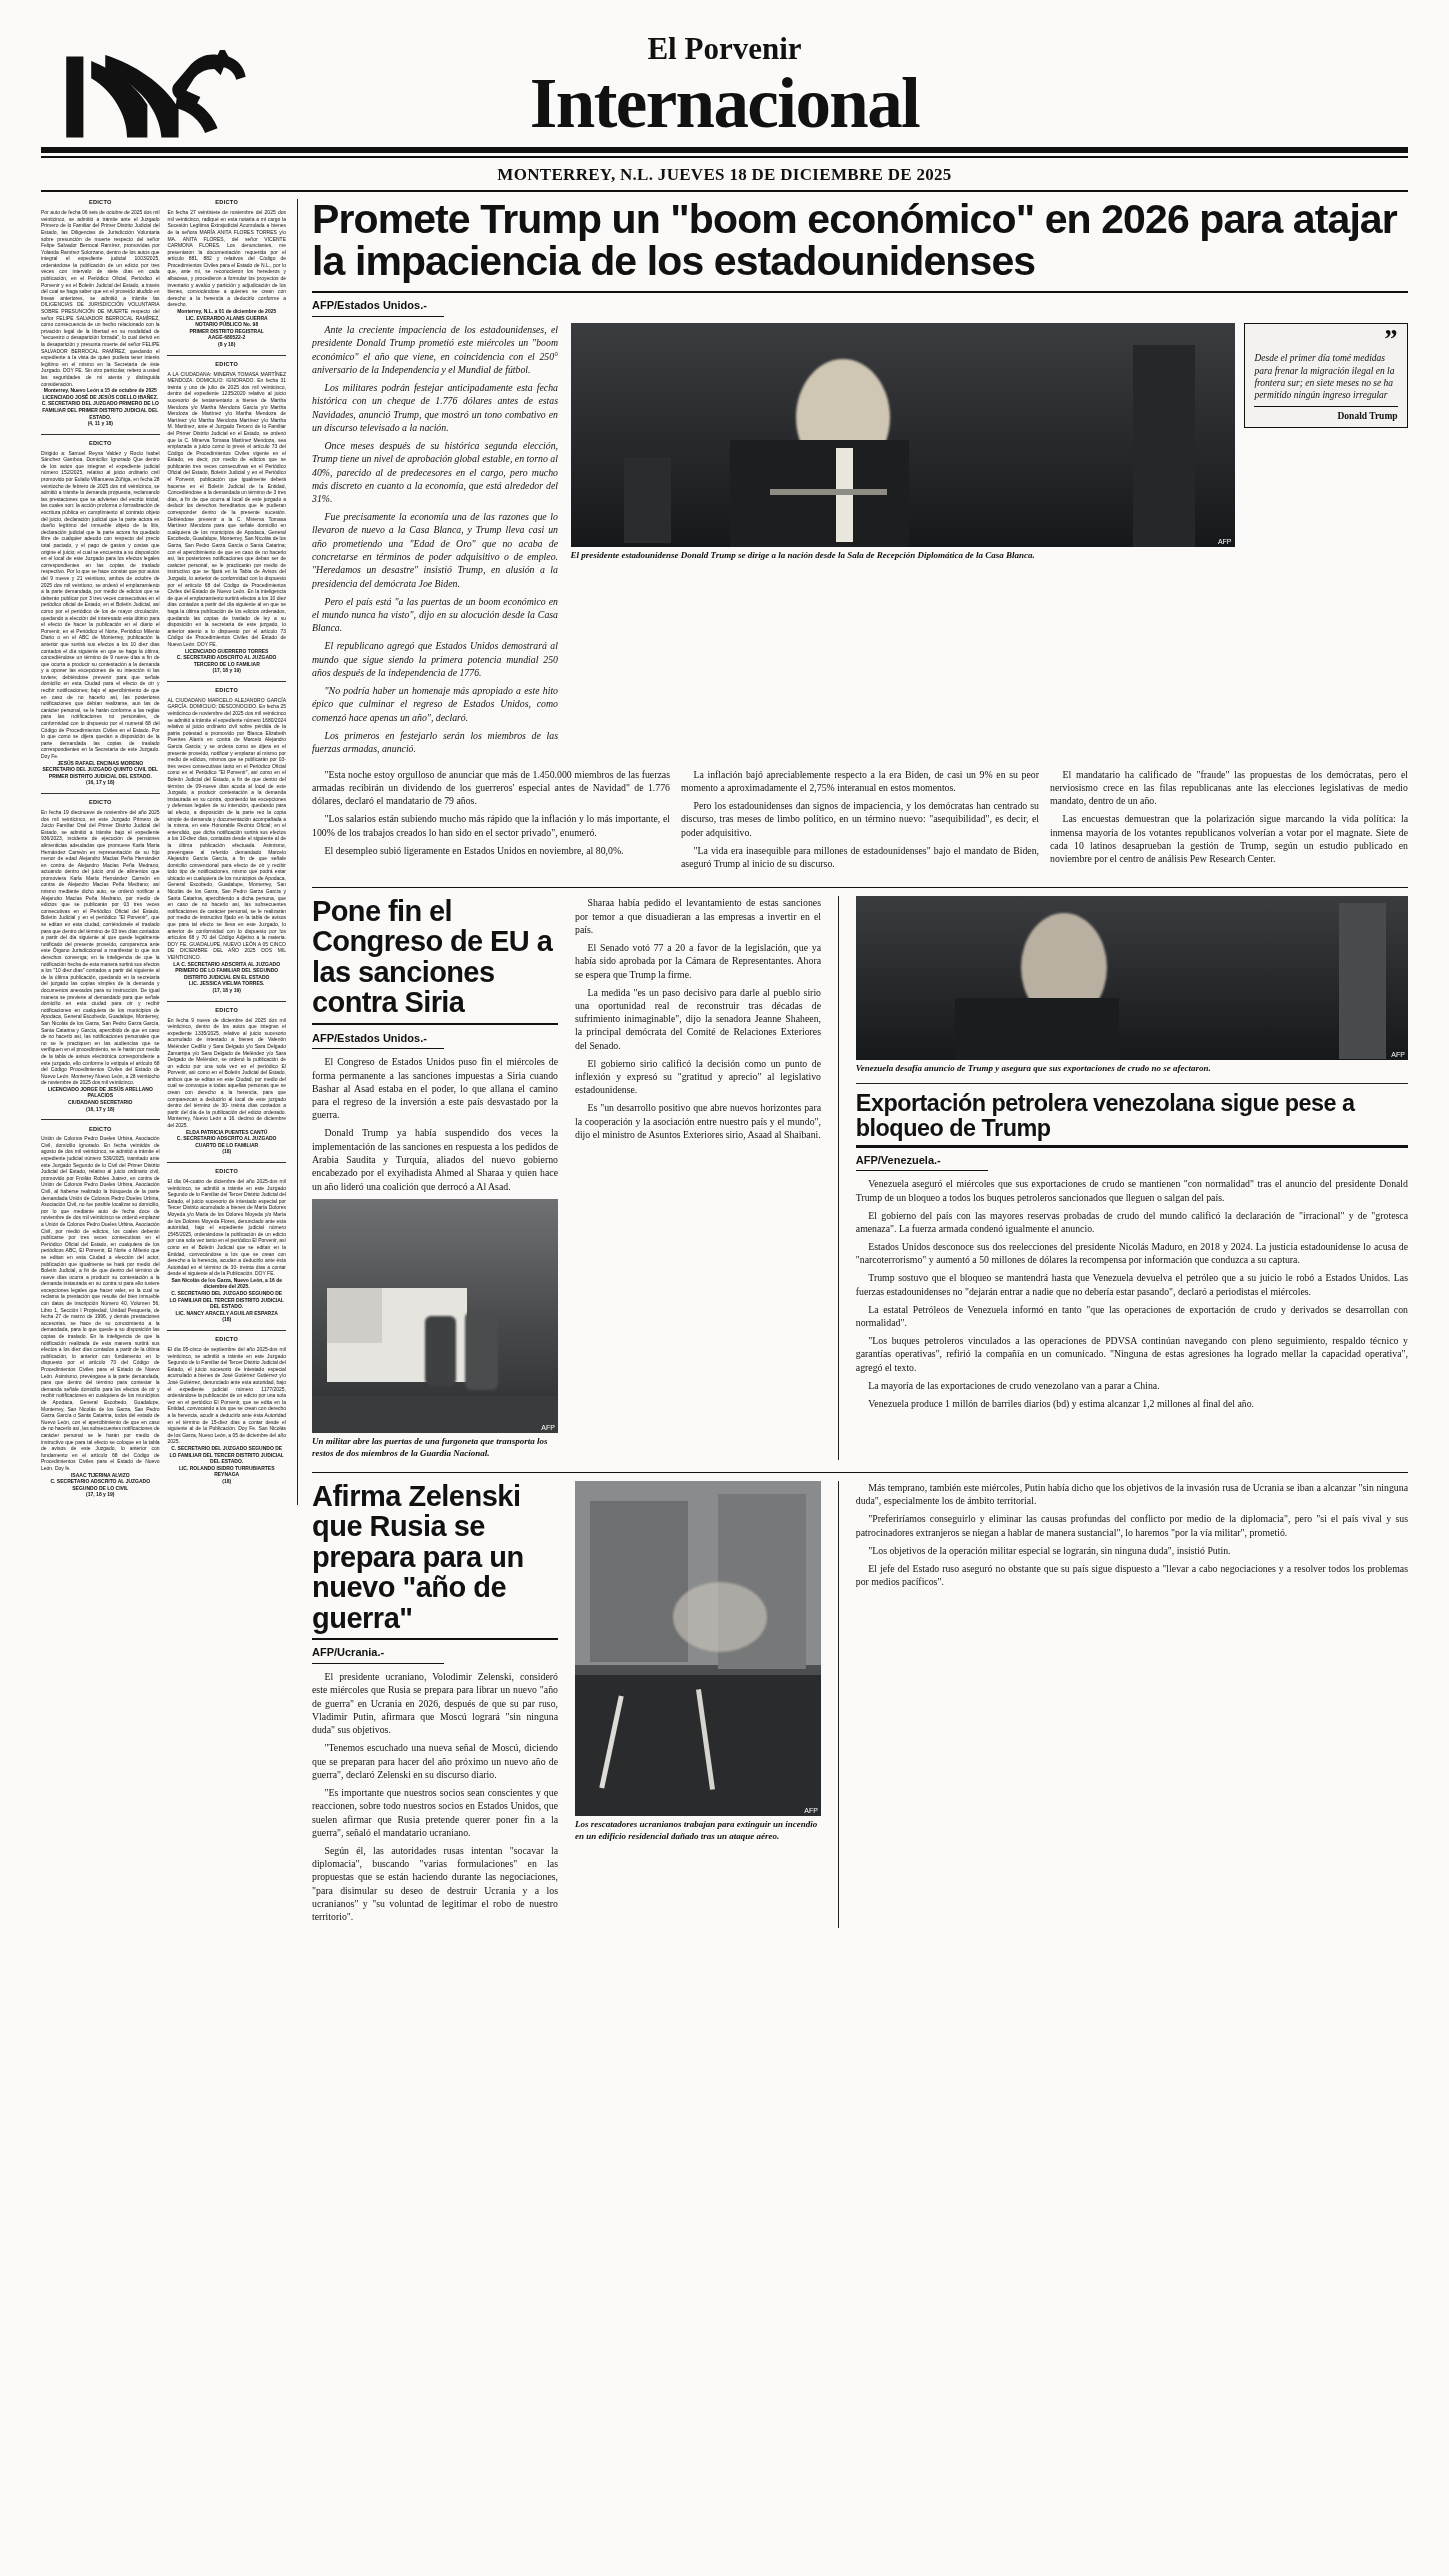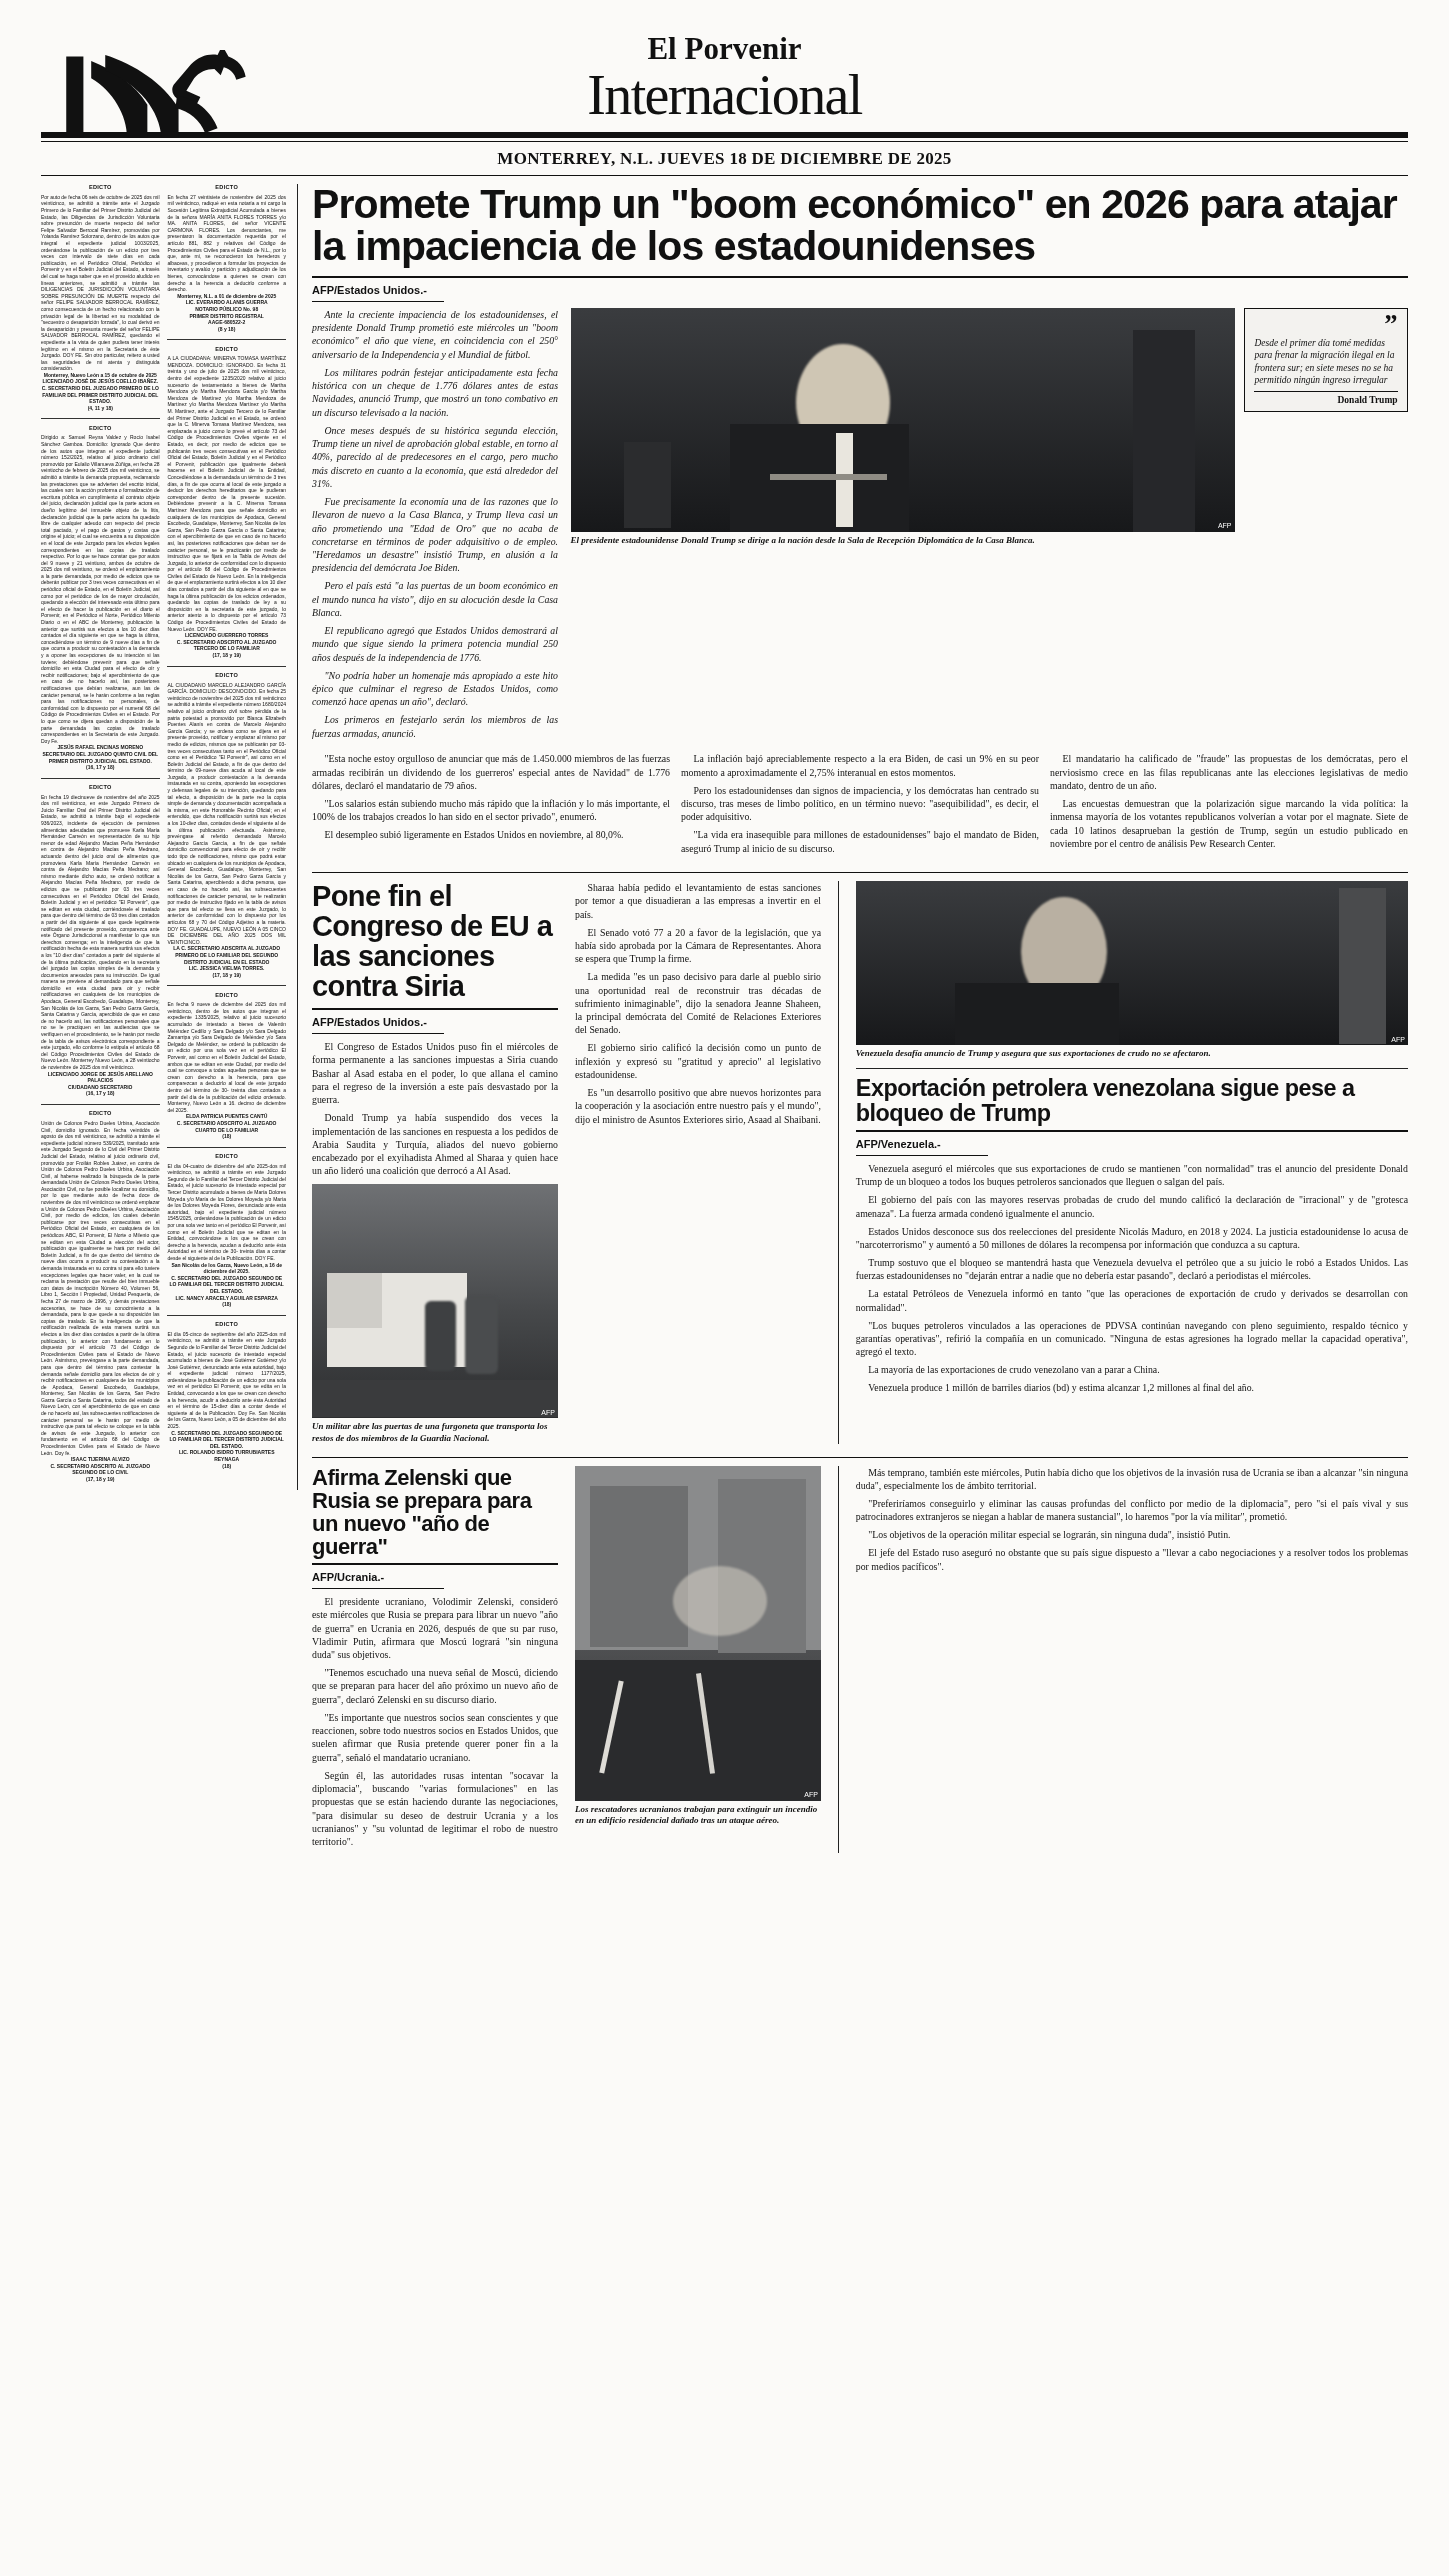--- a/index.html
+++ b/index.html
@@ -4,21 +4,21 @@
 <style>
   html,body{margin:0;padding:0;background:#f2f1ee;}
   body{font-family:"Liberation Serif", serif;color:#111;}
   .page{width:1449px;min-height:2576px;background:#fbfaf8;margin:0 auto;position:relative;padding:0;box-sizing:border-box;}
   .inner{padding:26.5px 41px 31px 41px;}
 
   
   .masthead{position:relative;}
   .brand-line{text-align:center;}
   .brand-small{font-family:"Liberation Serif",serif;font-weight:bold;font-size:31px;letter-spacing:0px;margin:4.7px 0 0 0;}
-  .brand-main{font-family:"Liberation Serif",serif;font-weight:normal;font-size:56px;line-height:1.02;letter-spacing:-1.6px;margin:0;}
+  .brand-main{font-family:"Liberation Serif",serif;font-weight:bold;font-size:71px;line-height:1.02;letter-spacing:-1.6px;margin:0;}
   .logo{position:absolute;left:18.7px;top:18.7px;width:195px;height:94px;}
   .rule-thick{height:5.5px;background:#111;margin-top:7.8px;}
   .rule-thin{height:1.6px;background:#111;margin-top:3.1px;}
   .dateline{text-align:center;font-size:17px;font-weight:bold;letter-spacing:0.3px;padding:7px 0 5.5px 0;}
   .rule-thin2{height:1.6px;background:#111;margin-bottom:7.8px;}
 
   
   .body-grid{display:flex;gap:0;align-items:flex-start;}
   .legals{width:257px;flex:0 0 257px;padding-right:11px;border-right:0.8px solid #222;box-sizing:border-box;}
   .legal-cols{display:flex;gap:7.8px;}
@@ -54,21 +54,21 @@
   .cols3{display:flex;gap:11px;margin-top:7.8px;}
   .cols3 > div{flex:1;}
 
   
   .sec{margin-top:12.5px;border-top:1.6px solid #111;padding-top:7.8px;}
   .hl-2{font-family:"Liberation Sans",sans-serif;font-weight:bold;font-size:29px;line-height:1.04;letter-spacing:-0.6px;margin:0 0 6.2px 0;}
   .two-grid{display:flex;gap:17px;}
   .col-a{flex:0 0 246px;}
   .col-b{flex:0 0 246px;}
   .col-c{flex:1;}
-  .hl-3{font-family:"Liberation Sans",sans-serif;font-weight:bold;font-size:22px;line-height:1.05;letter-spacing:-0.5px;margin:0 0 4.7px 0;}
+  .hl-3{font-family:"Liberation Sans",sans-serif;font-weight:bold;font-size:29px;line-height:1.05;letter-spacing:-0.5px;margin:0 0 4.7px 0;}
   .hl-4{font-family:"Liberation Sans",sans-serif;font-weight:bold;font-size:23.4px;line-height:1.05;letter-spacing:-0.5px;margin:0 0 4.7px 0;}
   .vrule{width:0.8px;background:#222;align-self:stretch;}
 
   
   .ph-sky{position:absolute;inset:0;background:linear-gradient(180deg,#6f7174 0%,#46484a 55%,#2c2d2f 100%);}
   .ph-dark{position:absolute;inset:0;background:linear-gradient(180deg,#3a3c3f 0%,#17181a 100%);}
   .ph-fire{position:absolute;inset:0;background:linear-gradient(180deg,#7e7f80 0%,#4a4b4d 60%,#232425 100%);}
   .blob{position:absolute;background:#6a6c6e;border-radius:50%;filter:blur(0.8px);}
   .bar{position:absolute;background:#5c5e60;}
   .light{position:absolute;background:#d9d8d4;}

